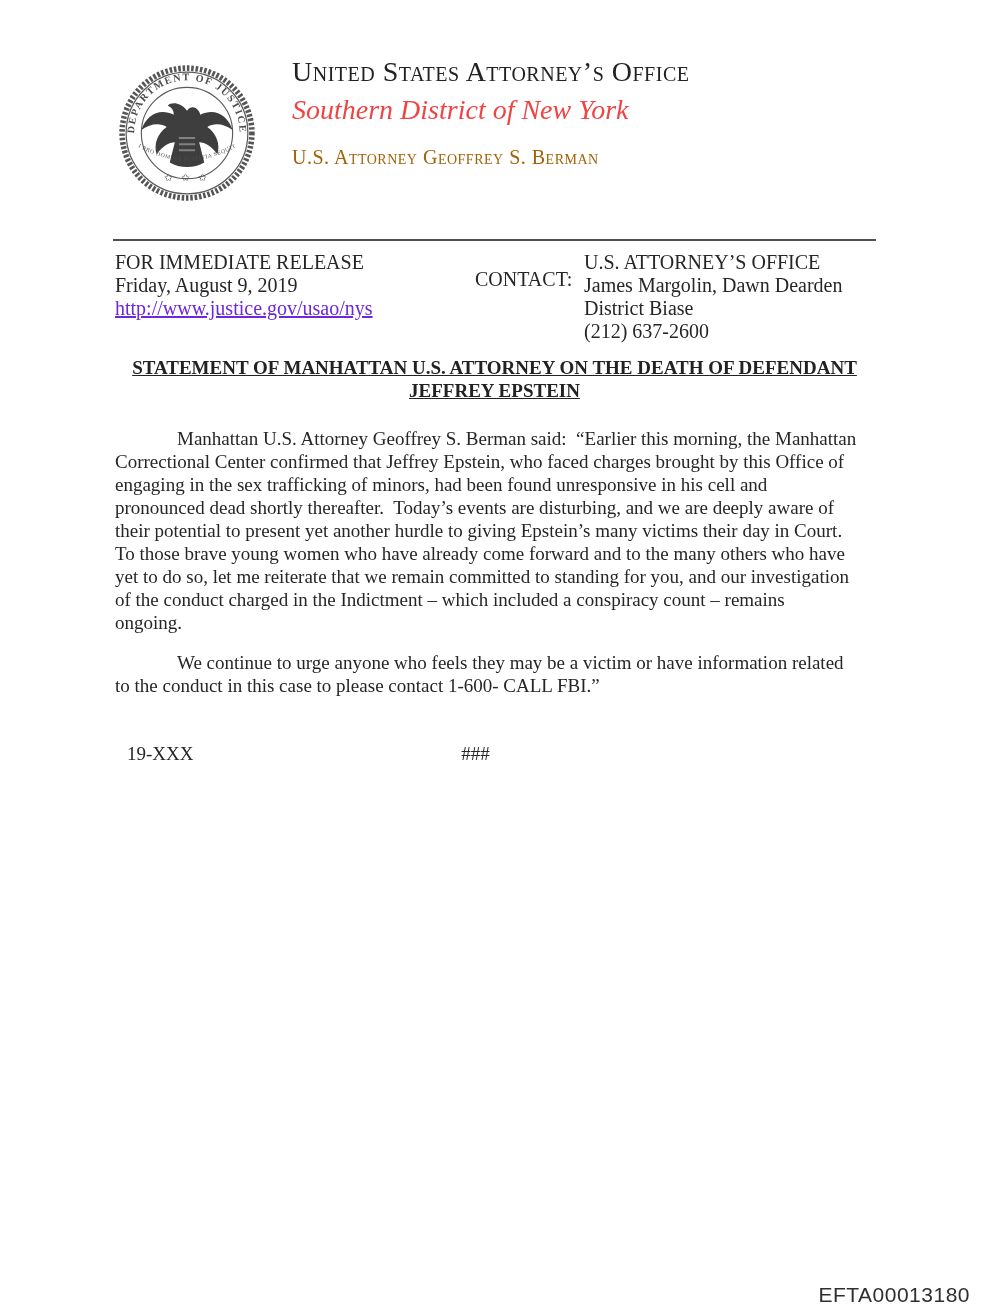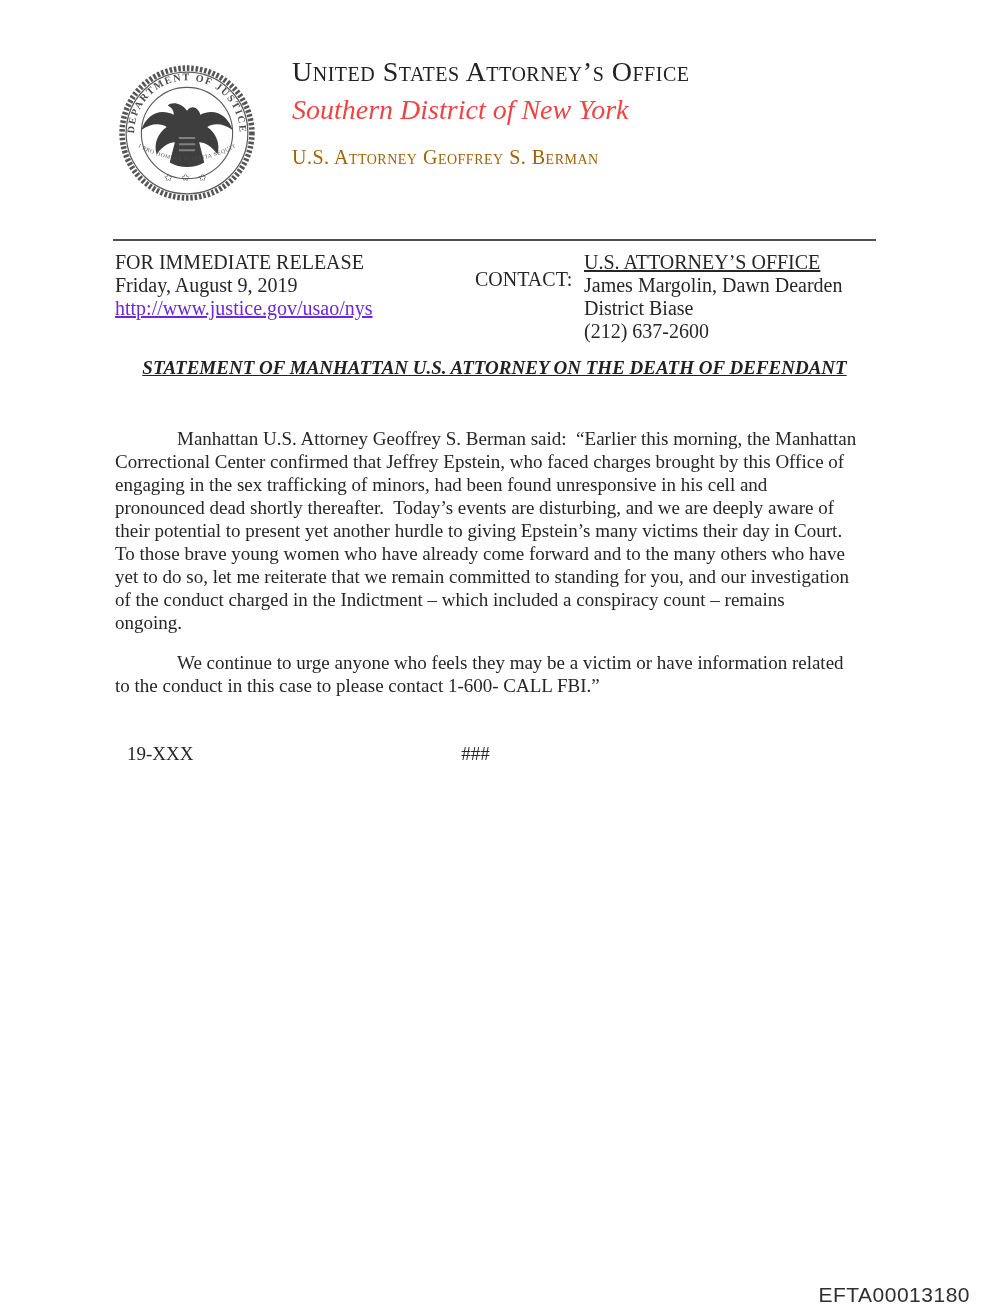--- a/index.html
+++ b/index.html
@@ -22,29 +22,28 @@
   .attorney-name { font-size: 20px; font-variant: small-caps; letter-spacing: 0.5px; margin-top: 19px; color: #a16207; }
 
   
   .rule { position: absolute; left: 113px; top: 239px; width: 763px; border-top: 2px solid #4f4f4f; }
 
   
   .info { font-size: 20px; line-height: 23px; }
   .info-left { position: absolute; left: 115px; top: 251px; }
   .contact-label { position: absolute; left: 475px; top: 268px; }
   .contact-stack { position: absolute; left: 584px; top: 251px; }
-  .underlined { text-decoration: underline; }
+  .underlined { }
   a.doc-link { color: #6d28d9; text-decoration: underline; cursor: pointer; }
 
   
   .title {
     position: absolute; left: 113px; top: 356px; width: 763px;
     text-align: center; font-weight: bold; font-size: 19px; line-height: 23px;
     color: #222222;
-    font-style: italic;
   }
   .title div { text-decoration: underline; }
 
   
   .para {
     position: absolute; left: 115px; width: 760px;
     font-size: 19px; line-height: 23px;
     white-space: pre-line; text-indent: 62px; color: #262626;
   }
   .para-1 { top: 427px; }
@@ -104,20 +103,21 @@
 
   <div class="info contact-stack">
     <div class="underlined">U.S. ATTORNEY’S OFFICE</div>
     <div>James Margolin, Dawn Dearden</div>
     <div>District Biase</div>
     <div>(212) 637-2600</div>
   </div>
 
   <div class="title">
     <div>STATEMENT OF MANHATTAN U.S. ATTORNEY ON THE DEATH OF DEFENDANT</div>
+    <div>JEFFREY EPSTEIN</div>
   </div>
 
   <div class="para para-1">Manhattan U.S. Attorney Geoffrey S. Berman said:&nbsp; “Earlier this morning, the Manhattan
 Correctional Center confirmed that Jeffrey Epstein, who faced charges brought by this Office of
 engaging in the sex trafficking of minors, had been found unresponsive in his cell and
 pronounced dead shortly thereafter.&nbsp; Today’s events are disturbing, and we are deeply aware of
 their potential to present yet another hurdle to giving Epstein’s many victims their day in Court.
 To those brave young women who have already come forward and to the many others who have
 yet to do so, let me reiterate that we remain committed to standing for you, and our investigation
 of the conduct charged in the Indictment – which included a conspiracy count – remains

